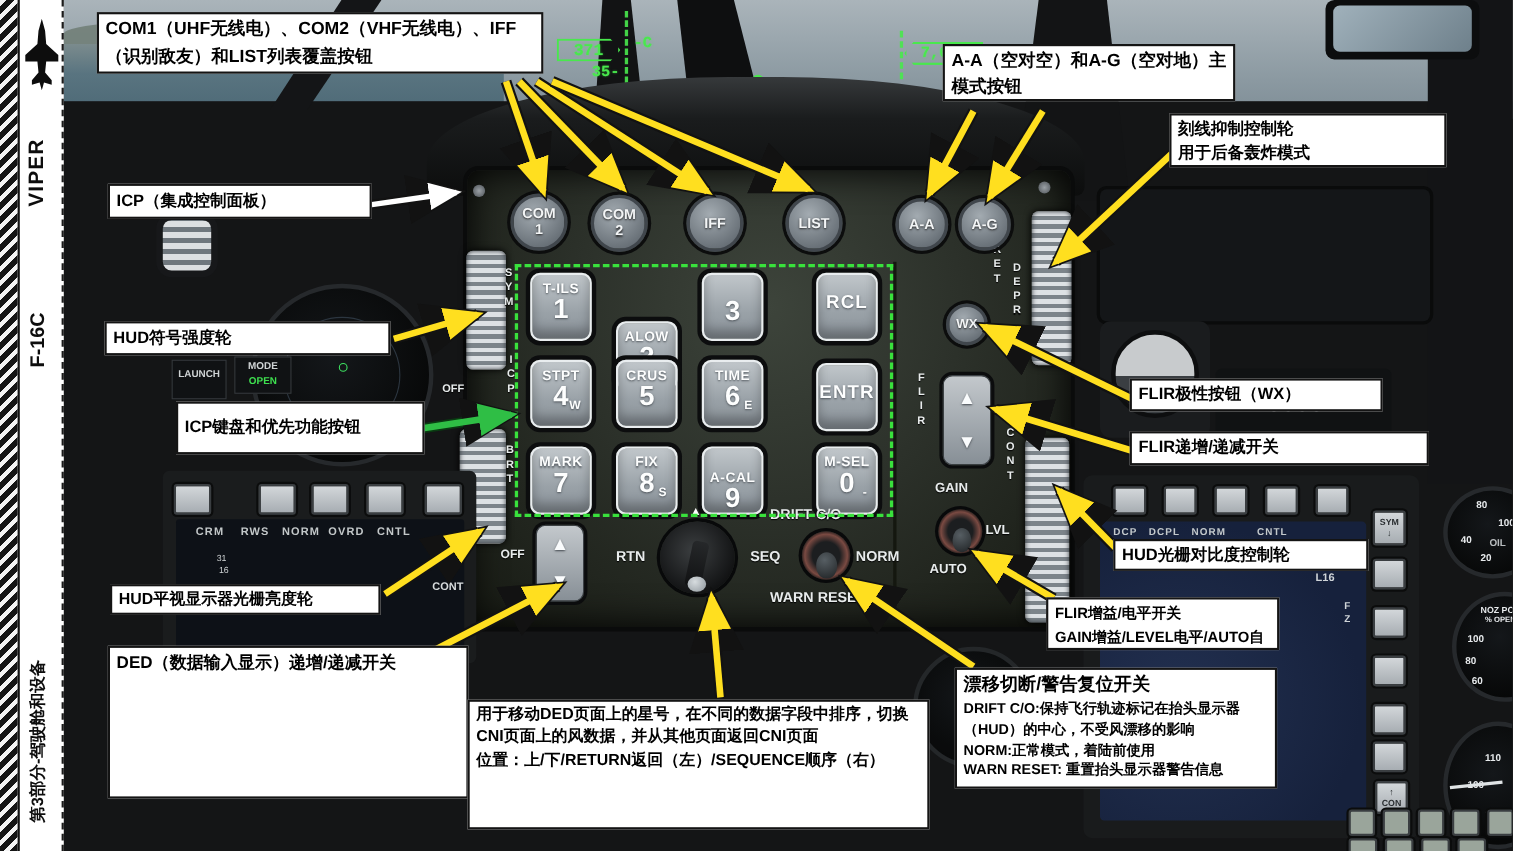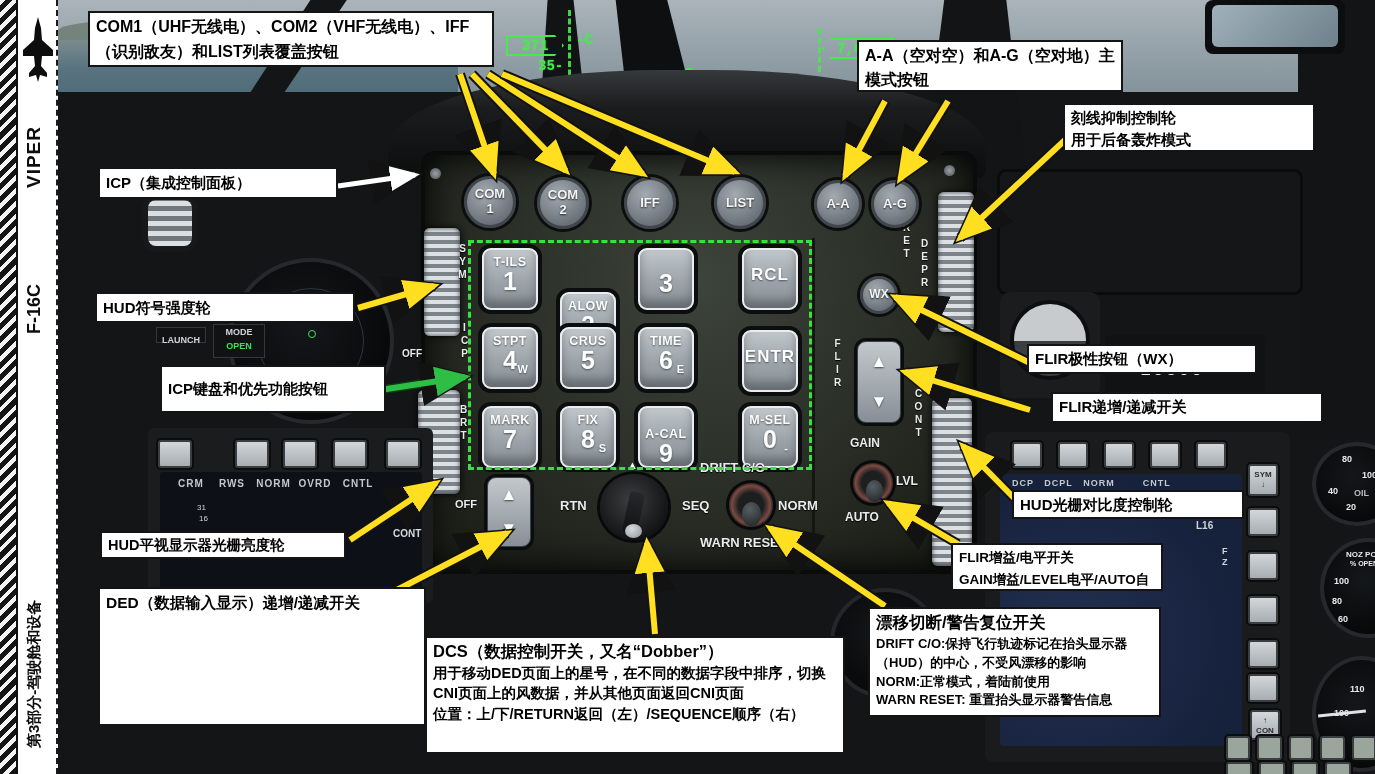--- a/index.html
+++ b/index.html
@@ -201,21 +201,21 @@
   <div class="abs" style="left:853px;top:463px;width:40px;height:40px;border-radius:50%;background:radial-gradient(circle,#1c1e20 40%,#7a4a42 62%,#101112 75%);box-shadow:0 0 0 3px #08090a;"></div>
   <div class="abs" style="left:866px;top:480px;width:17px;height:22px;border-radius:50% 50% 45% 45%;background:radial-gradient(circle at 40% 30%,#565e63,#1e2123);"></div>
   <div class="abs plbl" style="left:896px;top:474px;font-size:12px;">LVL</div>
   <div class="abs plbl" style="left:845px;top:510px;font-size:12px;">AUTO</div>
 
   <div class="abs" style="left:1000px;top:172px;width:300px;height:120px;background:#141618;border-radius:6px;box-shadow:0 0 0 3px #0a0b0b;"></div>
 
   <div class="abs gauge" style="left:228px;top:258px;width:166px;height:166px;"></div>
   <div class="abs" style="left:258px;top:288px;width:106px;height:106px;border:1px solid #2c3640;border-radius:50%;"></div>
   <div class="abs" style="left:308px;top:330px;width:8px;height:8px;border:1px solid #3de060;border-radius:50%;"></div>
-  <div class="abs" style="left:156px;top:327px;width:50px;height:16px;background:#101214;border:1px solid #34383b;color:#cfd3d4;font-size:9px;font-weight:bold;text-align:center;line-height:24px;">LAUNCH</div>
+  <div class="abs" style="left:156px;top:327px;width:50px;height:36px;background:#101214;border:1px solid #34383b;color:#cfd3d4;font-size:9px;font-weight:bold;text-align:center;line-height:24px;">LAUNCH</div>
   <div class="abs" style="left:213px;top:324px;width:52px;height:34px;background:#101214;border:1px solid #34383b;text-align:center;font-size:9px;font-weight:bold;line-height:1.6;"><span style="color:#d0d4d5;">MODE</span><br><span style="color:#3ee04f;">OPEN</span></div>
   <div class="abs" style="left:148px;top:200px;width:44px;height:46px;border-radius:8px;background:repeating-linear-gradient(0deg,#dcdfe1 0 5px,#6f777d 5px 10px);box-shadow:0 0 0 6px #17181a;"></div>
 
   <div class="abs" style="left:148px;top:428px;width:285px;height:175px;background:#1a1c1d;border-radius:6px;"></div>
   <div class="abs osb" style="left:158px;top:440px;width:34px;height:28px;"></div>
   <div class="abs osb" style="left:235px;top:440px;width:34px;height:28px;"></div>
   <div class="abs osb" style="left:283px;top:440px;width:34px;height:28px;"></div>
   <div class="abs osb" style="left:333px;top:440px;width:34px;height:28px;"></div>
   <div class="abs osb" style="left:386px;top:440px;width:34px;height:28px;"></div>
   <div class="abs" style="left:160px;top:472px;width:262px;height:128px;background:#0d1117;border-radius:3px;"></div>
@@ -381,28 +381,27 @@
   <div class="co" style="left:1063px;top:103px;width:252px;height:49px;font-size:15px;line-height:1.45;">
       <span class="t">刻线抑制控制轮</span>
       <span class="b">用于后备轰炸模式</span>
     </div>
   <div class="co" style="left:98px;top:167px;width:240px;height:32px;font-size:15px;font-weight:bold;line-height:1.6;"><span>ICP（集成控制面板）</span></div>
   <div class="co" style="left:95px;top:292px;width:260px;height:31px;font-size:15px;font-weight:bold;line-height:1.6;"><span>HUD符号强度轮</span></div>
   <div class="co" style="left:160px;top:365px;width:226px;height:48px;font-size:15px;font-weight:bold;line-height:1.5;display:flex;align-items:center;">
       <span>ICP键盘和优先功能按钮</span>
     </div>
   <div class="co" style="left:1027px;top:344px;width:230px;height:30px;font-size:15px;font-weight:bold;line-height:1.5;"><span>FLIR极性按钮（WX）</span></div>
-  <div class="co" style="left:1027px;top:392px;width:272px;height:31px;font-size:15px;font-weight:bold;line-height:1.5;margin-left:24px;"><span>FLIR递增/递减开关</span></div>
+  <div class="co" style="left:1027px;top:392px;width:272px;height:31px;font-size:15px;font-weight:bold;line-height:1.5;"><span>FLIR递增/递减开关</span></div>
   <div class="co" style="left:1012px;top:490px;width:232px;height:29px;font-size:15px;font-weight:bold;line-height:1.4;"><span>HUD光栅对比度控制轮</span></div>
   <div class="co" style="left:100px;top:531px;width:246px;height:28px;font-size:14.5px;font-weight:bold;line-height:1.4;"><span>HUD平视显示器光栅亮度轮</span></div>
   <div class="co" style="left:98px;top:587px;width:328px;height:139px;font-size:14.5px;line-height:1.5;">
       <span class="t" style="font-size:15.5px;margin-bottom:2px;">DED（数据输入显示）递增/递减开关</span>
     </div>
   <div class="co" style="left:425px;top:636px;width:420px;height:118px;font-size:14.5px;line-height:1.4;">
-      <span class="t" style="font-size:16.5px;">DCS（数据控制开关，又名“Dobber”）</span>
       <span class="b">用于移动DED页面上的星号，在不同的数据字段中排序，切换CNI页面上的风数据，并从其他页面返回CNI页面</span>
       <span class="b">位置：上/下/RETURN返回（左）/SEQUENCE顺序（右）</span>
     </div>
   <div class="co" style="left:951px;top:543px;width:212px;height:48px;font-size:13.5px;font-weight:bold;line-height:1.6;"><span class="t">FLIR增益/电平开关</span><span>GAIN增益/LEVEL电平/AUTO自动</span></div>
   <div class="co" style="left:868px;top:607px;width:293px;height:110px;font-size:13px;line-height:1.45;">
       <span class="t" style="font-size:16.5px;">漂移切断/警告复位开关</span>
       <span class="b">DRIFT C/O:保持飞行轨迹标记在抬头显示器（HUD）的中心，不受风漂移的影响</span>
       <span class="b">NORM:正常模式，着陆前使用</span>
       <span class="b">WARN RESET: 重置抬头显示器警告信息</span>
     </div>

